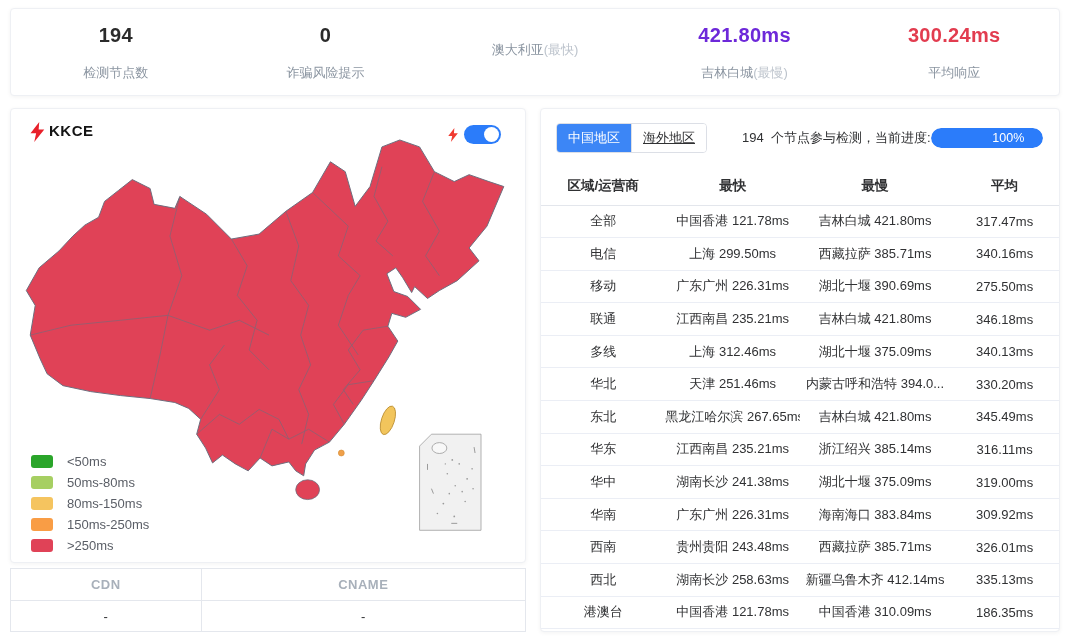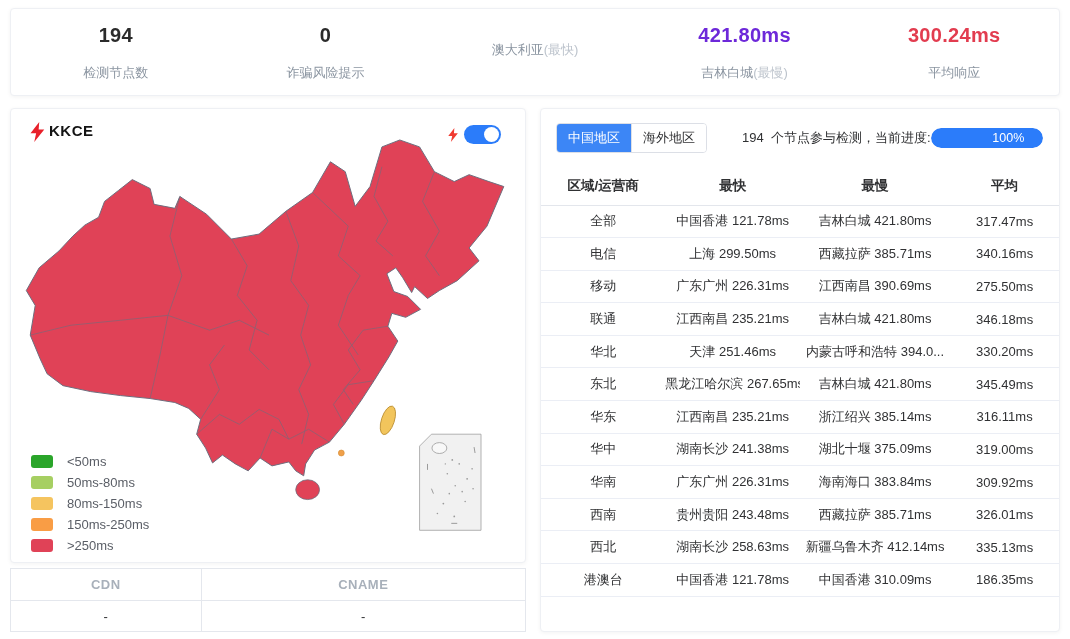--- a/index.html
+++ b/index.html
@@ -40,21 +40,21 @@
   #cdn-card th { color:#a8b0ba; font-weight:bold; height:32px; letter-spacing:.5px; }
   #cdn-card td { color:#303133; }
   #cdn-card col.c1 { width:37%; }
 
   
   #right-panel { left:540px; top:108px; width:520px; height:524px; }
   #right-head { display:flex; align-items:center; padding:14px 14px 6px 15px; }
   #tab-group { display:flex; border-radius:4px; overflow:hidden; border:1px solid #dcdfe6; }
   .tab { height:28px; line-height:28px; padding:0 11px; font-size:13px; background:#fff;
     color:#303133; cursor:pointer; white-space:nowrap; }
-  .tab + .tab { border-left:1px solid #dcdfe6; }
+  .tab + .tab { border-left:1px solid #dcdfe6;text-decoration:underline; }
   .tab.active { background:#3c86f6; color:#fff; }
   #progress-caption { margin-left:35px; font-size:13px; color:#303133; white-space:nowrap; }
   #progress-track { margin-left:10px; margin-right:2px; flex:1; max-width:166px; height:20px;
     border-radius:10px; background:#e8ecf2; overflow:hidden; margin-left:auto; }
   #progress-fill { height:100%; background:#2b7cfa; border-radius:10px; color:#fff;
     font-size:12.5px; text-align:center; line-height:20px; }
 
   #region-table { width:100%; border-collapse:collapse; table-layout:fixed; margin-top:8px; }
   #region-table th { font-size:13.5px; font-weight:bold; color:#303133; height:38px;
     border-bottom:1px solid #e3e6ec; text-align:center; }
@@ -267,31 +267,37 @@
         <tr>
           <td>电信</td>
           <td>上海 299.50ms</td>
           <td>西藏拉萨 385.71ms</td>
           <td>340.16ms</td>
         </tr>
 
         <tr>
           <td>移动</td>
           <td>广东广州 226.31ms</td>
-          <td>江西南昌 390.69ms</td>
+          <td>湖北十堰 390.69ms</td>
           <td>275.50ms</td>
         </tr>
 
         <tr>
           <td>联通</td>
           <td>江西南昌 235.21ms</td>
           <td>吉林白城 421.80ms</td>
           <td>346.18ms</td>
         </tr>
 
+        <tr>
+          <td>多线</td>
+          <td>上海 312.46ms</td>
+          <td>湖北十堰 375.09ms</td>
+          <td>340.13ms</td>
+        </tr>
 
         <tr>
           <td>华北</td>
           <td>天津 251.46ms</td>
           <td>内蒙古呼和浩特 394.0...</td>
           <td>330.20ms</td>
         </tr>
 
         <tr>
           <td>东北</td>

